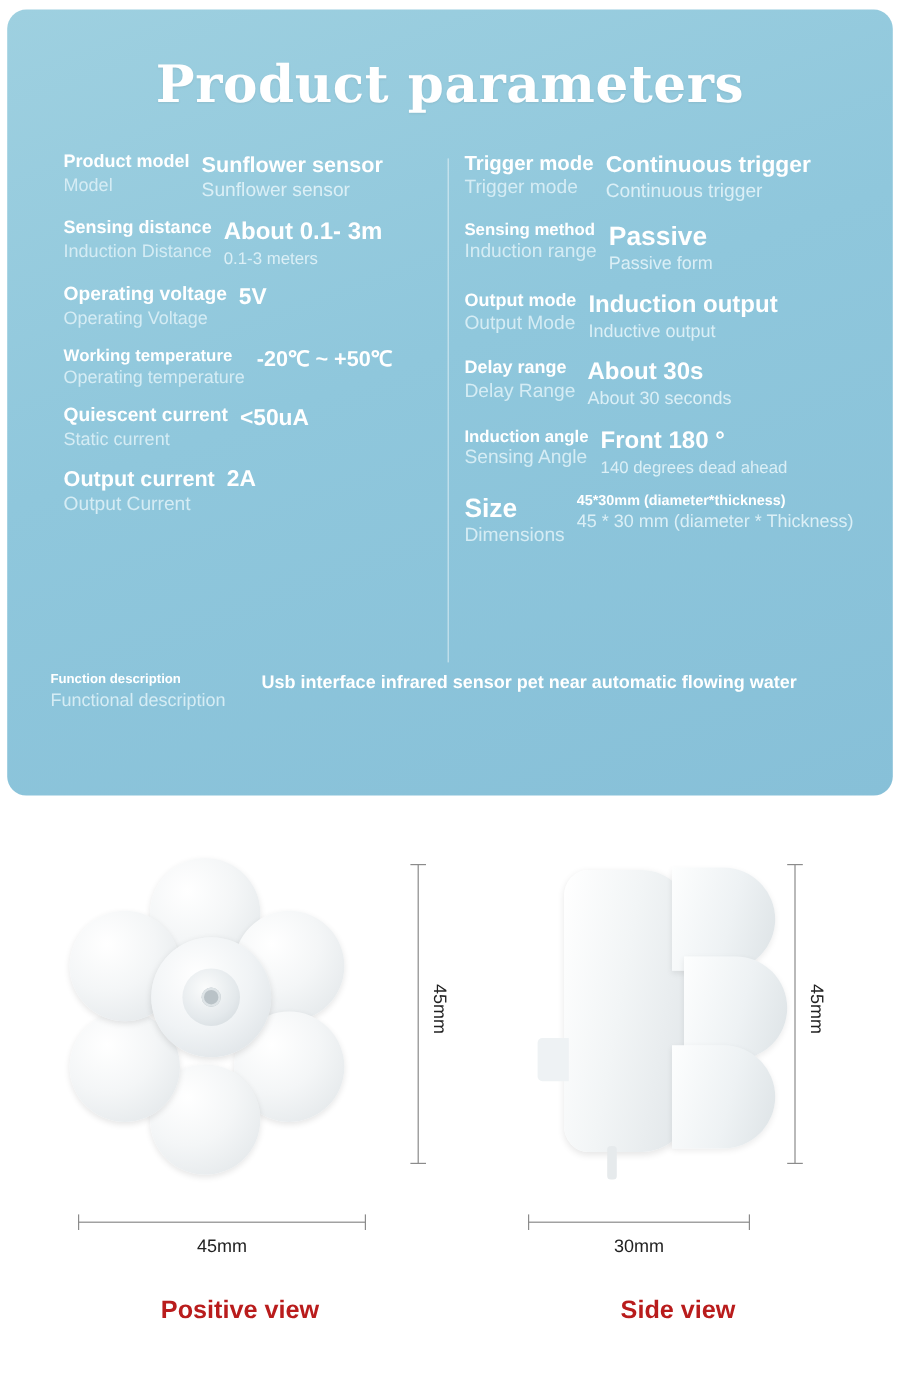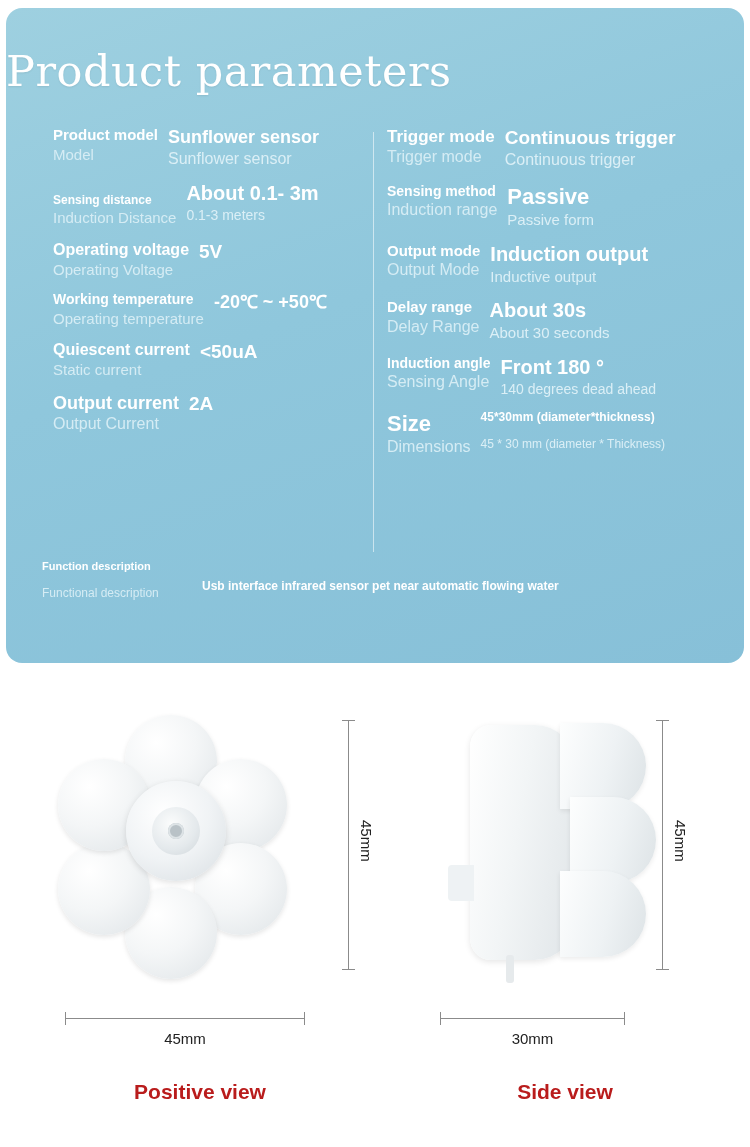--- a/index.html
+++ b/index.html
@@ -20,24 +20,25 @@
     position: absolute;
     left: 6px;
     top: 8px;
     width: 738px;
     height: 655px;
     background: linear-gradient(160deg, #9ed0e0 0%, #8fc7dc 45%, #87c0d8 100%);
     border-radius: 16px;
     overflow: hidden;
   }
   .panel-title {
+    text-align: center;
     color: #ffffff;
     font-family: "DejaVu Serif", serif;
     font-size: 43px;
-    font-weight: normal;
+    font-weight: bold;
     letter-spacing: 0.5px;
     margin-top: 38px;
     text-shadow: 0 1px 2px rgba(0,0,0,0.08);
   }
 
   .cols {
     position: absolute;
     top: 118px;
     left: 11px;
     width: 738px;
@@ -90,39 +91,40 @@
     line-height: 1.25;
     white-space: nowrap;
   }
   .value-sub {
     color: #dbeff6;
     line-height: 1.3;
     white-space: nowrap;
   }
 
   
-  .s13 { font-size: 12px; margin-top: 12px; }
+  .s13 { font-size: 15px; }
   .s14 { font-size: 14px; }
   .s15 { font-size: 15px; }
   .s16 { font-size: 16px; }
   .s17 { font-size: 17px; }
   .s18 { font-size: 18px; }
   .s19 { font-size: 19px; }
   .s20 { font-size: 20px; }
   .s22 { font-size: 22px; }
   .s11 { font-size: 11px; }
   .s12 { font-size: 12px; }
 
   .func-row {
     position: absolute;
     left: 36px;
     top: 552px;
     width: 660px;
     display: flex;
-    align-items: center;
+    align-items: flex-start;
+    gap: 16px;
   }
   .func-labels { width: 150px; }
   .func-values { flex: 1; }
   .func-values .value-sub { white-space: normal; max-width: 420px; }
 
   
   .views {
     position: absolute;
     top: 675px;
     left: 0;

